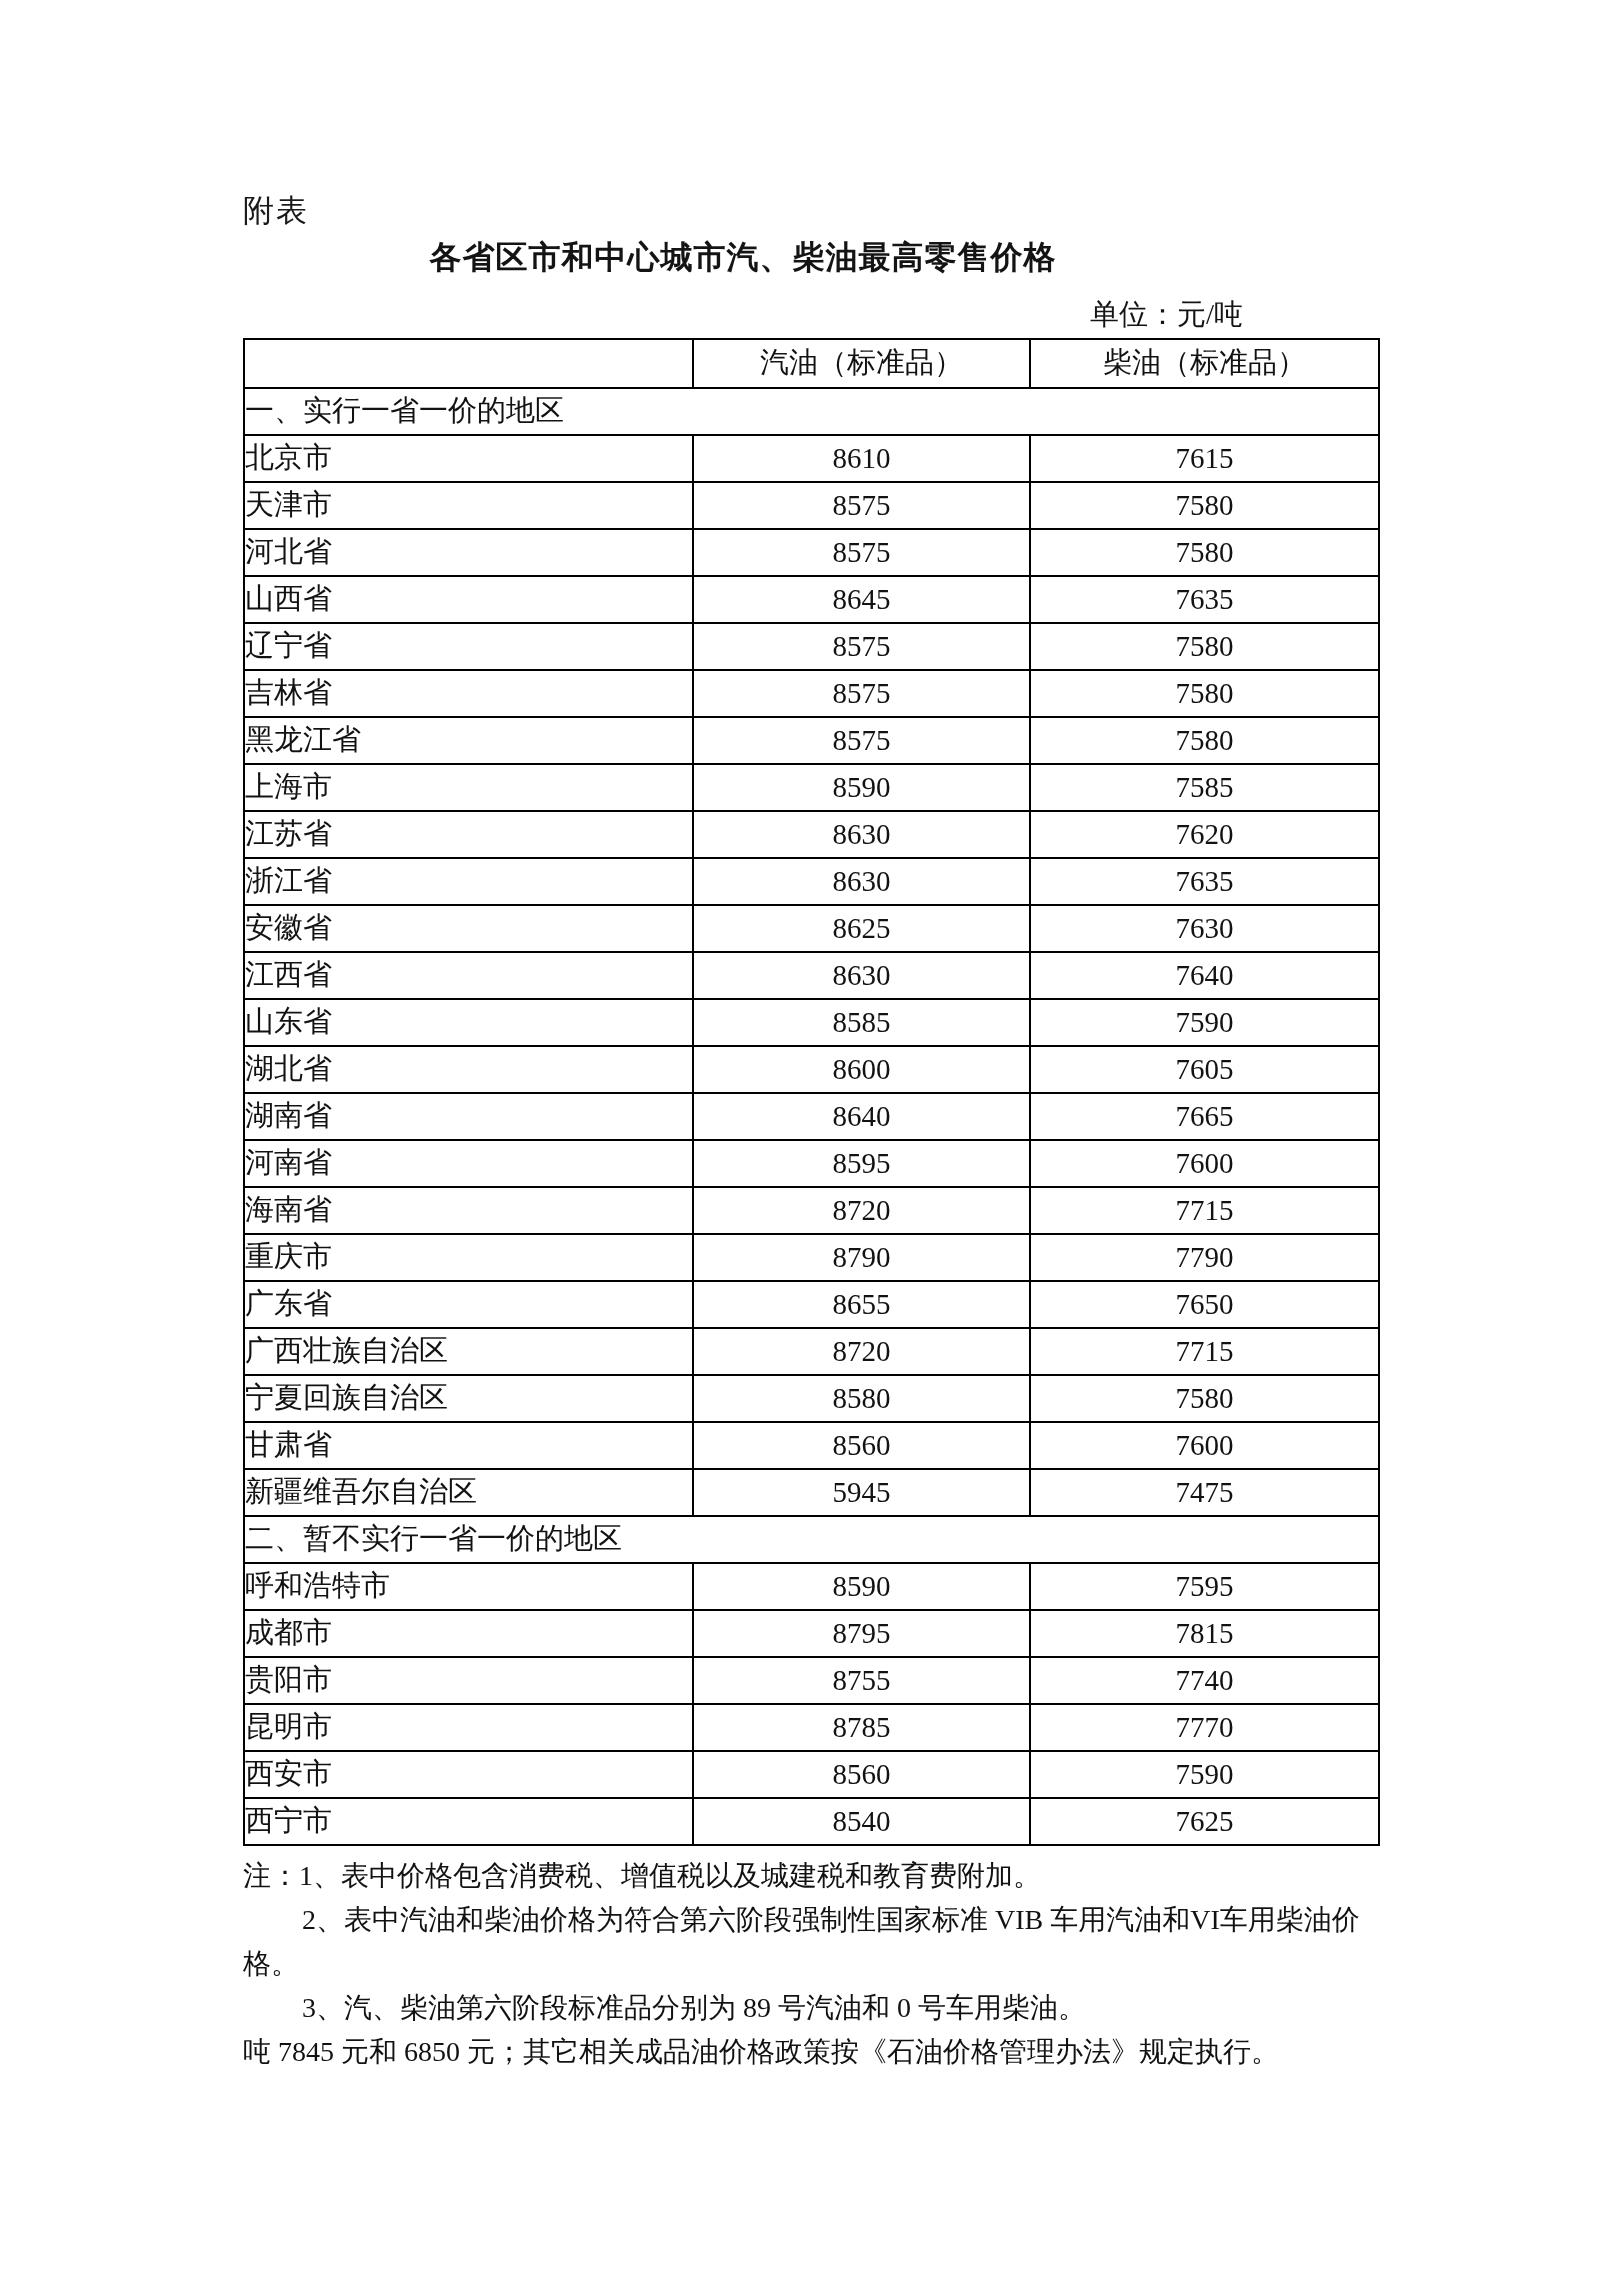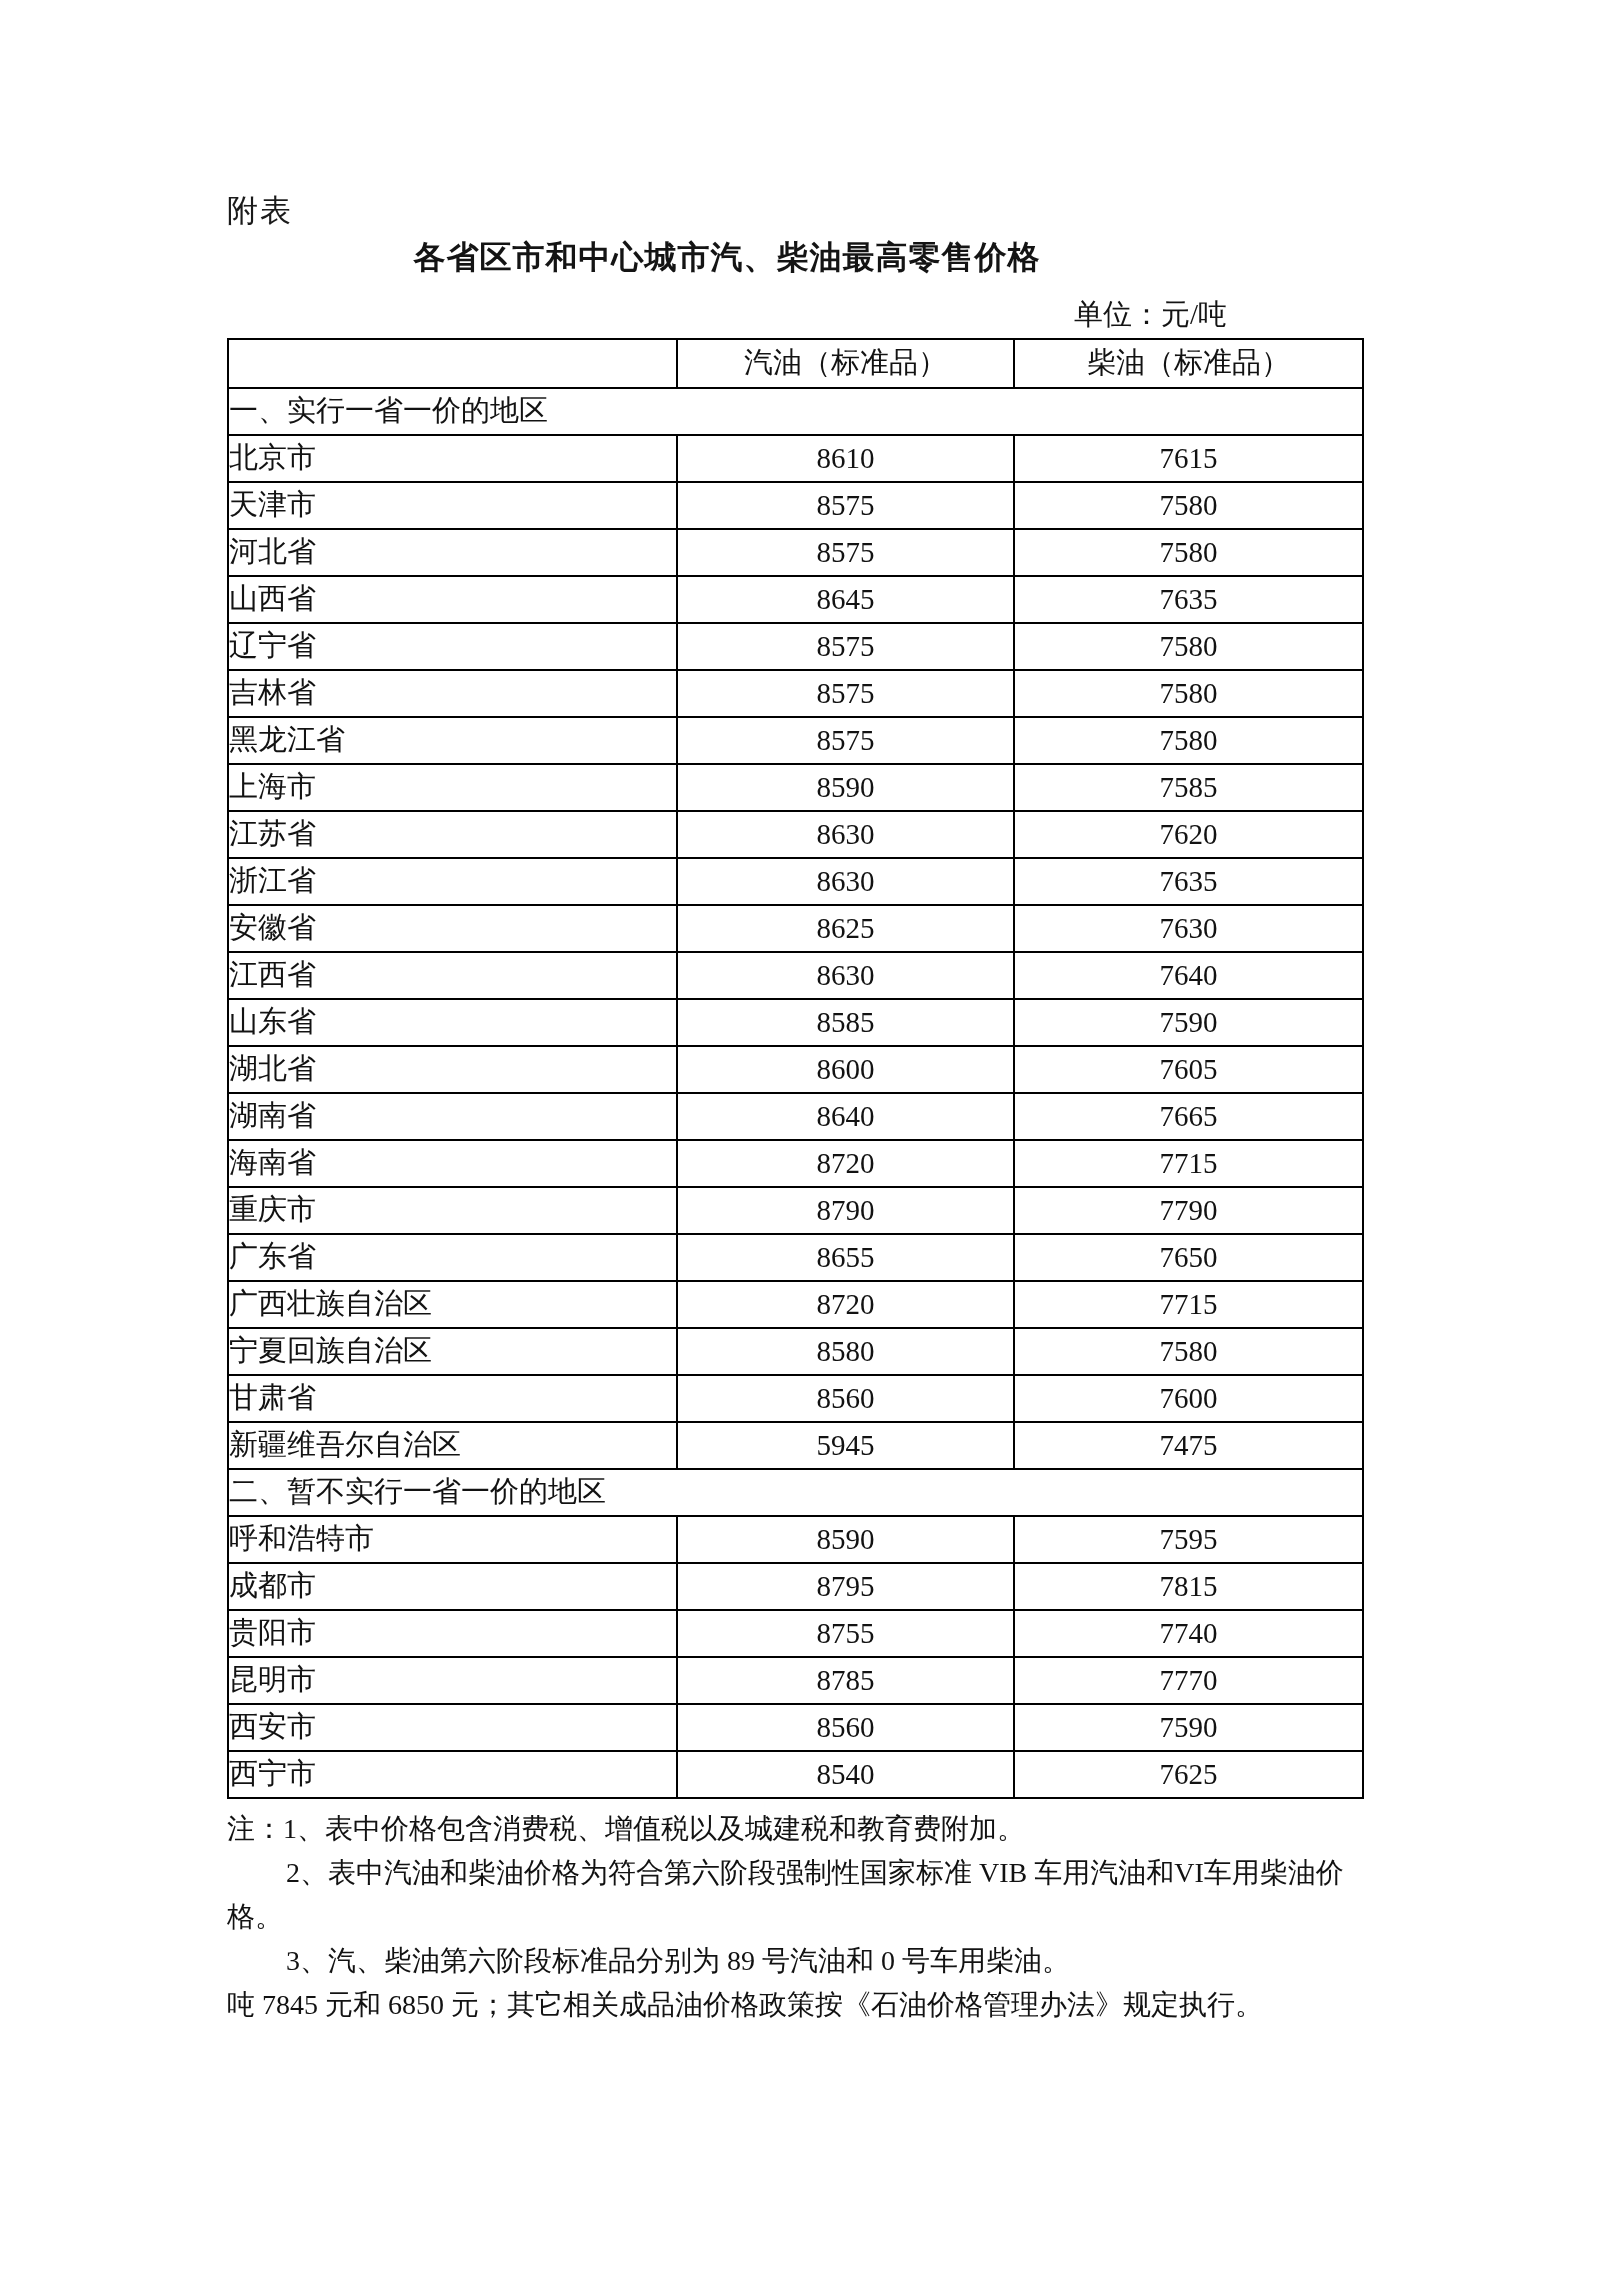--- a/index.html
+++ b/index.html
@@ -10,21 +10,21 @@
   body {
     position: relative;
     width: 1619px;
     height: 2291px;
     overflow: hidden;
     color: #111111;
     font-family: "Liberation Serif", "DejaVu Serif", serif;
   }
   .content {
     position: absolute;
-    left: 227px;
+    left: 243px;
     top: 192px;
     width: 1000px;
   }
   .attachment-label {
     font-family: "Liberation Sans", "DejaVu Sans", sans-serif;
     font-size: 31px;
     line-height: 37px;
     color: #1a1a1a;
     letter-spacing: 2px;
   }
@@ -187,20 +187,25 @@
           <td class="region">湖北省</td>
           <td class="num">8600</td>
           <td class="num">7605</td>
         </tr>
         <tr>
           <td class="region">湖南省</td>
           <td class="num">8640</td>
           <td class="num">7665</td>
         </tr>
         <tr>
+          <td class="region">河南省</td>
+          <td class="num">8595</td>
+          <td class="num">7600</td>
+        </tr>
+        <tr>
           <td class="region">海南省</td>
           <td class="num">8720</td>
           <td class="num">7715</td>
         </tr>
         <tr>
           <td class="region">重庆市</td>
           <td class="num">8790</td>
           <td class="num">7790</td>
         </tr>
         <tr>

